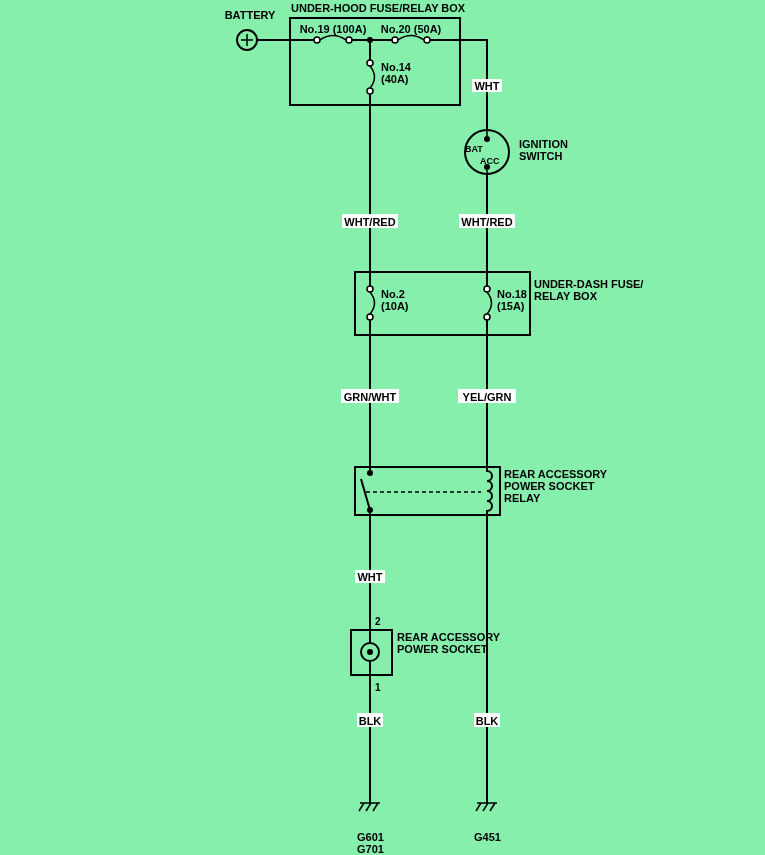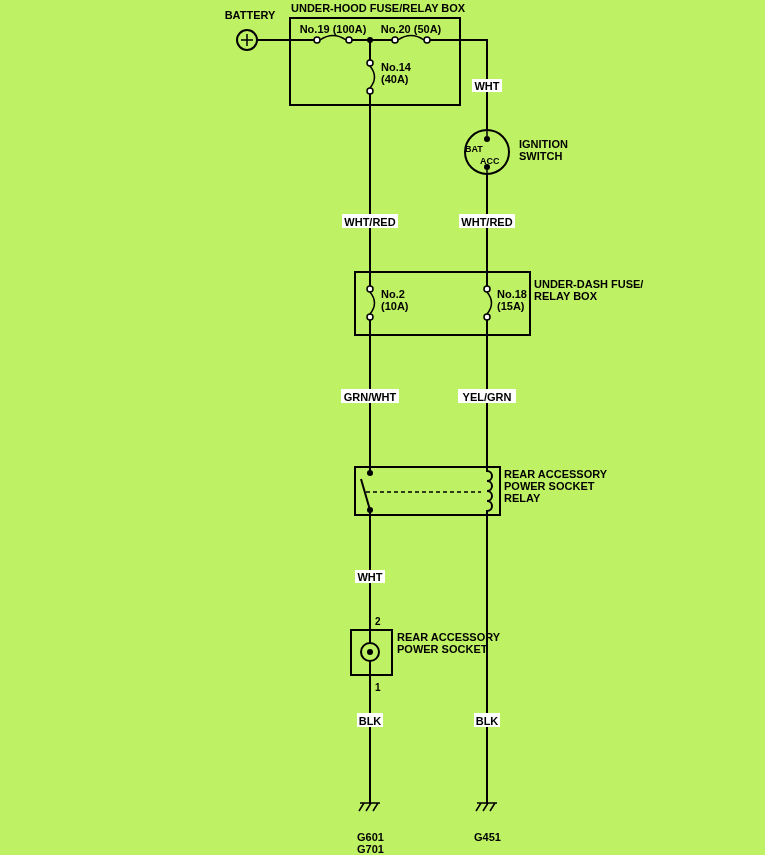--- a/index.html
+++ b/index.html
@@ -1,16 +1,16 @@
 <!DOCTYPE html>
 <html><head>
 <meta charset="utf-8">
 <style>
   html,body{margin:0;padding:0;background:#fff;}
-  .page{width:765px;height:855px;background:#bef264;position:relative;}
+  .page{width:765px;height:855px;background:#86efac;position:relative;}
   svg{display:block;}
   .w{stroke:#000;stroke-width:2;fill:none;stroke-linecap:square;}
   .sym{stroke:#000;stroke-width:2;fill:none;}
   .thin{stroke:#000;stroke-width:1.5;fill:none;}
   .dash{stroke:#000;stroke-width:1.5;fill:none;stroke-dasharray:4 3;}
   .dot{fill:#000;stroke:none;}
   .term{fill:#fff;stroke:#000;stroke-width:1.5;}
   .box{fill:none;stroke:#000;stroke-width:2;}
   .bg{fill:#fff;stroke:none;}
   .lbl{font-family:"Liberation Sans",sans-serif;font-weight:bold;font-size:11px;fill:#000;}

